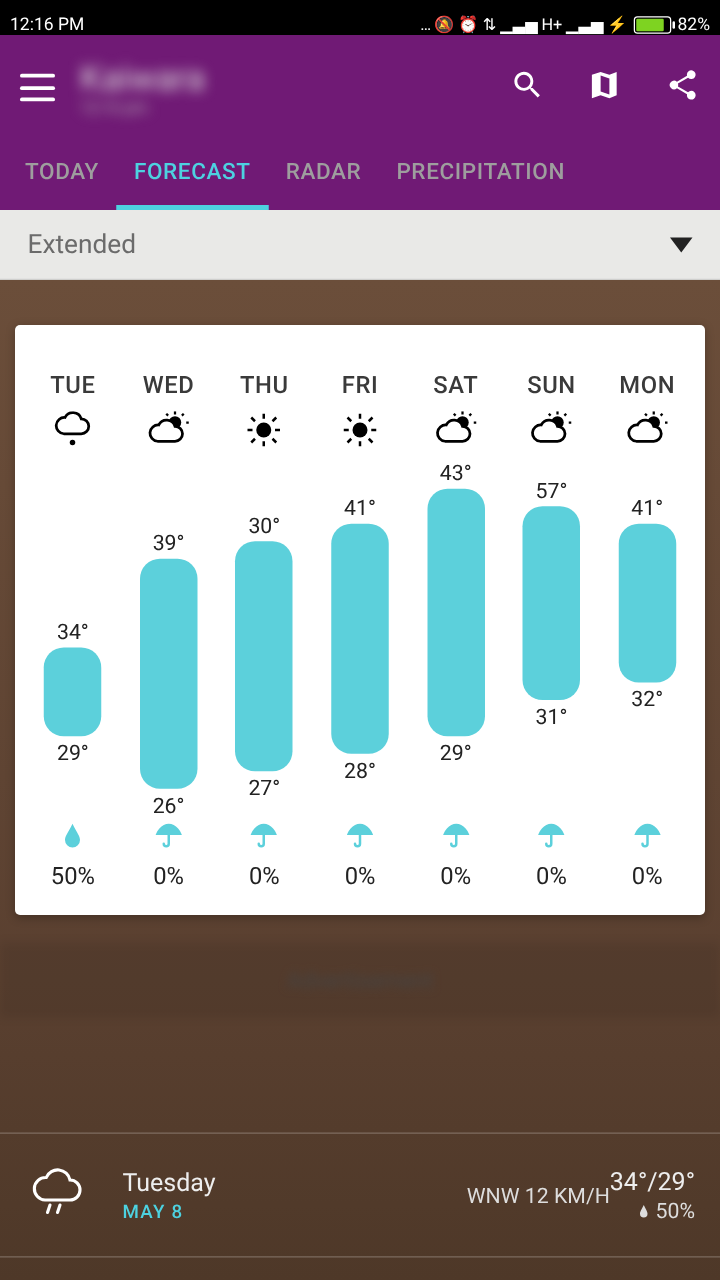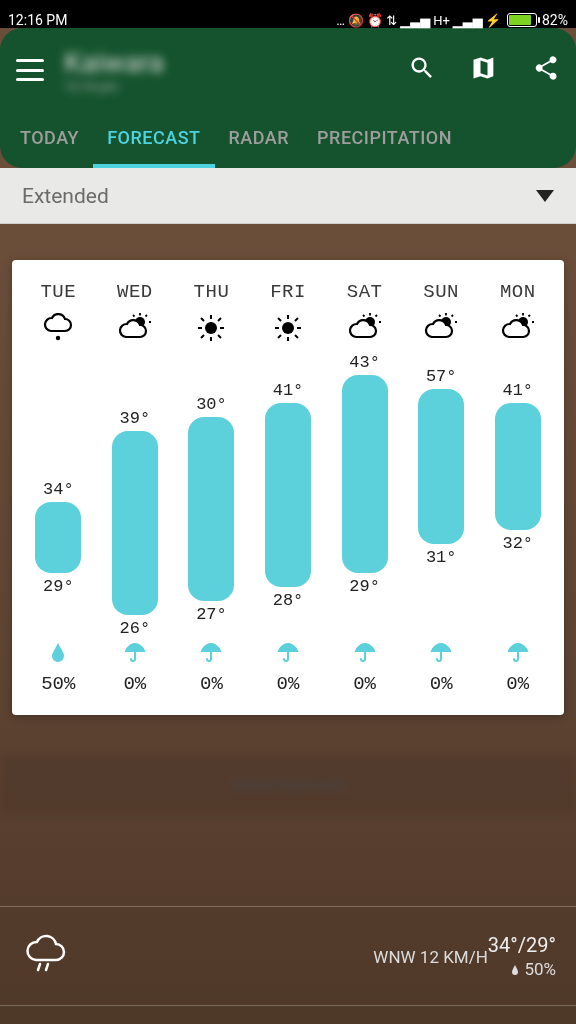--- a/index.html
+++ b/index.html
@@ -34,23 +34,22 @@
     content:""; position:absolute; right:-4px; top:3px; width:2px; height:6px;
     background:#fff; border-radius:1px;
   }
   .battery .fill{
     position:absolute; left:1px; top:1px; bottom:1px;
     background:#7ed321; border-radius:1px;
   }
 
   
   .header {
-    background:#14532d;
+    background:#701a75;
     color:#fff;
-    border-radius:22px;
   }
   .top-row {
     height:84px;
     display:flex; align-items:center;
     padding: 0 16px;
   }
   .hamburger {
     width:28px; height:22px;
     display:flex; flex-direction:column; justify-content:space-between;
     margin-right:20px;
@@ -97,22 +96,21 @@
     position:relative;
     height:calc(1024px - 28px - 84px - 56px - 56px);
     background:linear-gradient(#6b4e3a,#5a4030 70%, #4e3828);
   }
   .card{
     position:absolute;
     top:36px; left:12px; right:12px;
     background:#fff;
     border-radius:4px;
     box-shadow:0 2px 8px rgba(0,0,0,.25);
-    padding:21px 8px 20px 8px;
-    font-family:Liberation Mono, monospace;
+    padding:36px 8px 20px 8px;
   }
   .days-row{
     display:flex;
   }
   .day-col{
     flex:1 1 0;
     display:flex;
     flex-direction:column;
     align-items:center;
     font-size:18px;
@@ -384,20 +382,24 @@
   </div>
 
   <div class="ad-banner">Advertisement</div>
 
   <div class="today-strip">
     <div class="today-ico">
       <svg viewBox="0 0 48 48" stroke-width="2.5">
           <path d="M36 30a8 8 0 000-16 10 10 0 00-19-2A8 8 0 0016 30h20z"></path>
           <path d="M20 34l-2 6M28 34l-2 6" stroke-linecap="round"></path>
         </svg>
+    </div>
+    <div class="today-main">
+      <div class="day">Tuesday</div>
+      <div class="date">MAY 8</div>
     </div>
     <div class="today-cond">
       <div class="c2">WNW 12 KM/H</div>
     </div>
     <div class="today-temps">
       <div class="tt">34°/29°</div>
       <div class="pp">
         <svg viewBox="0 0 24 24">
             <path d="M12 2C8 10 6 13 6 16a6 6 0 0012 0c0-3-2-6-6-14z"></path>
           </svg><span>50%</span>

